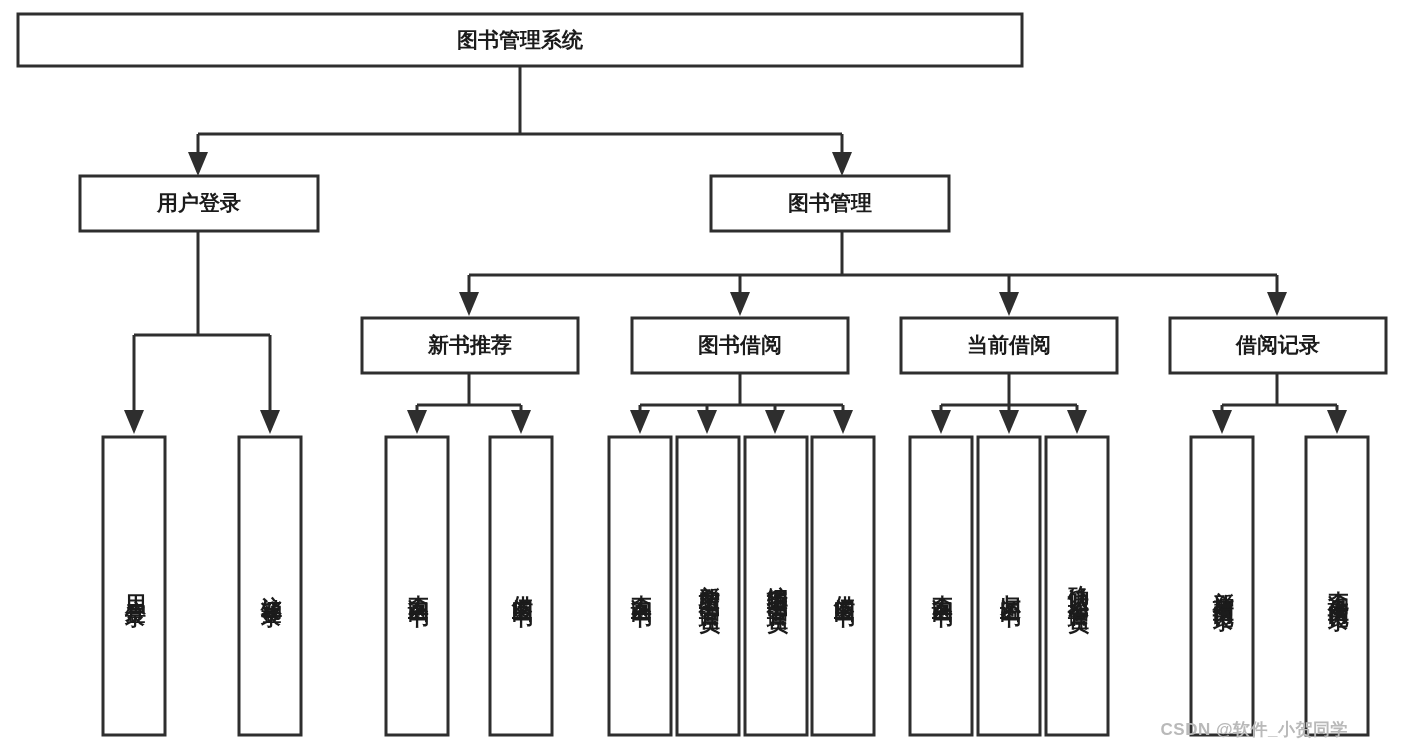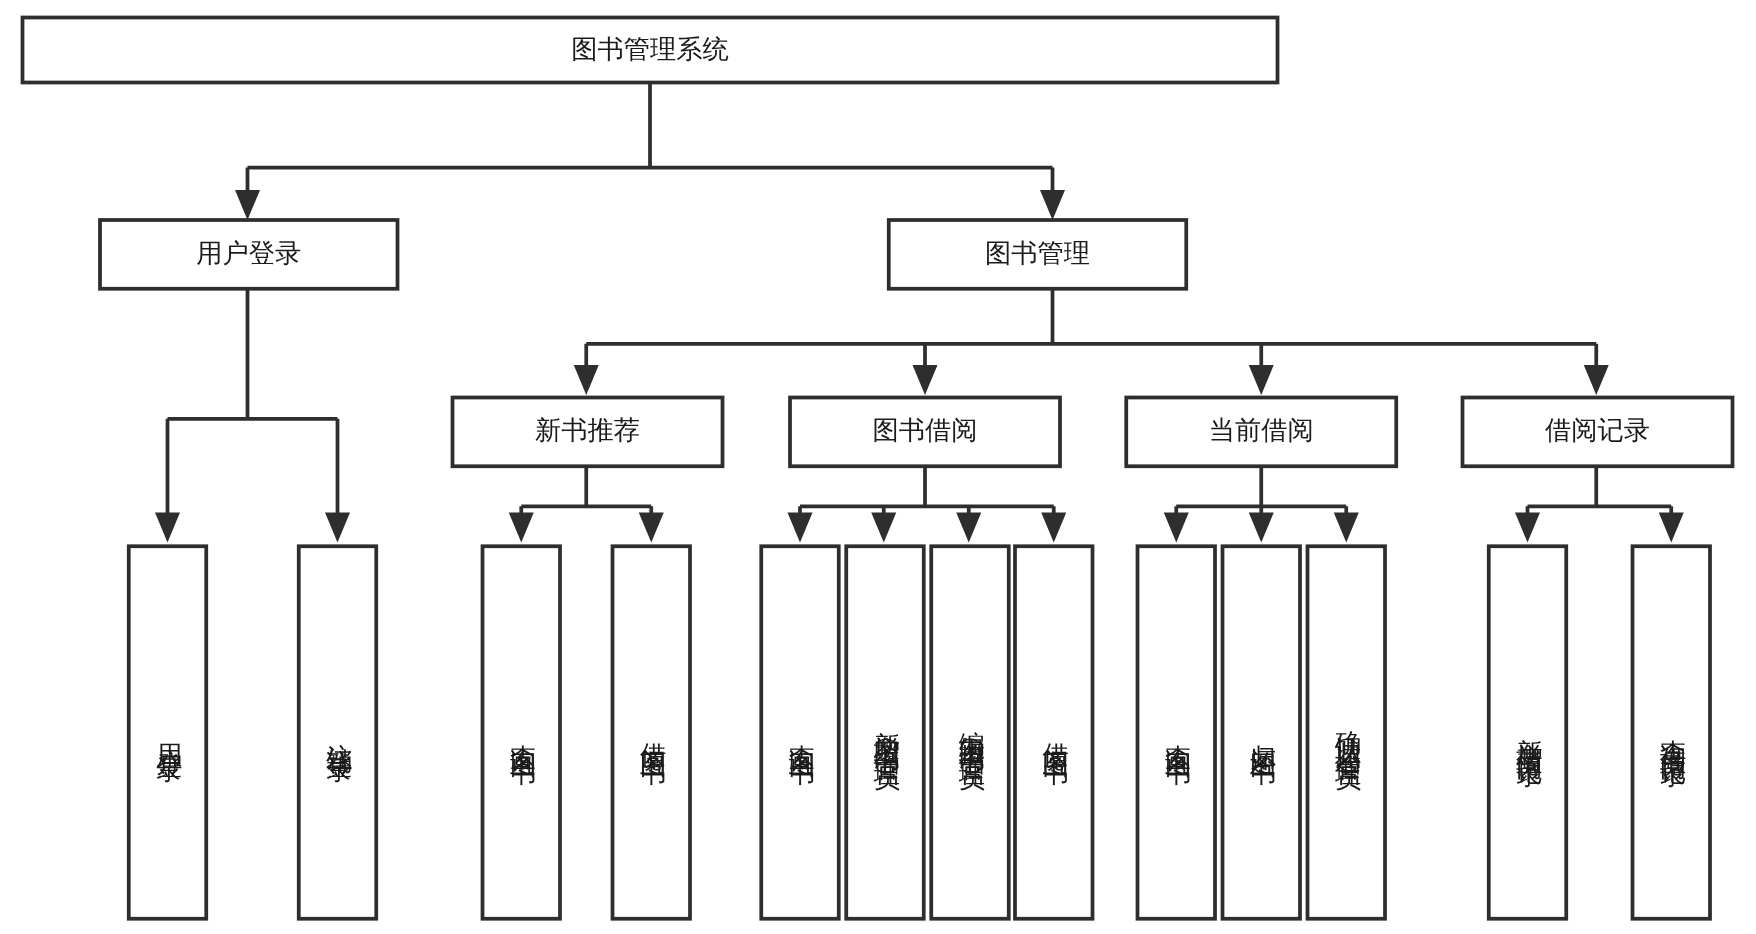--- a/index.html
+++ b/index.html
@@ -11,20 +11,21 @@
     width: 1405px;
     height: 747px;
     font-family: "Liberation Sans", "DejaVu Sans", sans-serif;
     overflow: hidden;
     position: relative;
   }
   #diagram-root {
     position: relative;
     width: 1356px;
     height: 747px;
+    font-weight: bold;
   }
   svg.flow {
     position: absolute;
     top: 0;
     left: 0;
     width: 1405px;
     height: 747px;
     display: block;
   }
   .node-box {
@@ -237,14 +238,15 @@
       <rect class="node-box" x="1191" y="437" width="62" height="298"></rect>
       <text class="node-label-v" x="1222" y="586">新增借阅记录</text>
     </g>
     <g>
       <rect class="node-box" x="1306" y="437" width="62" height="298"></rect>
       <text class="node-label-v" x="1337" y="586">查询借阅记录</text>
     </g>
 
   </svg>
 
+  <div class="watermark">CSDN @软件_小贺同学</div>
 
 </div>
 
 </body></html>

